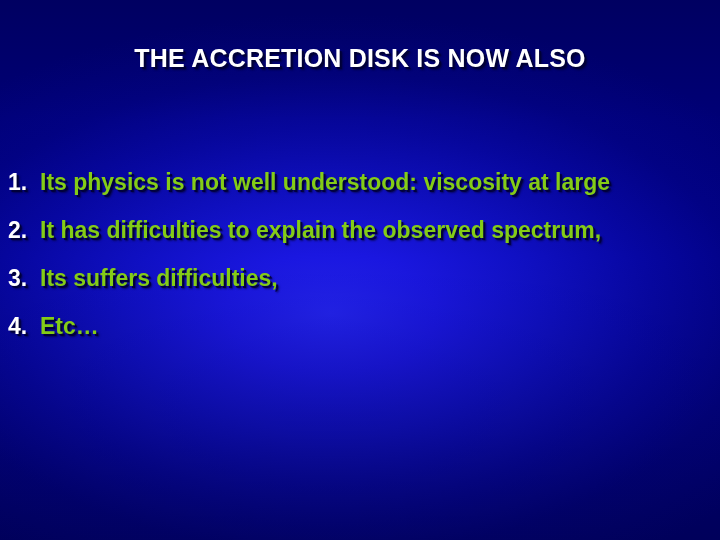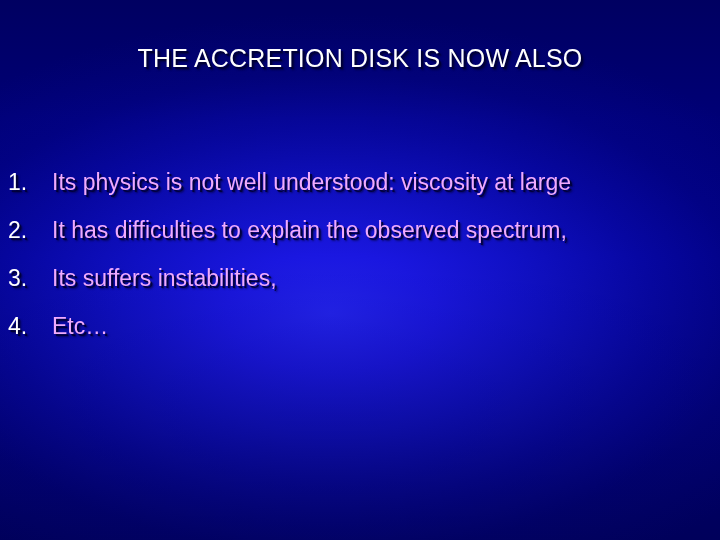--- a/index.html
+++ b/index.html
@@ -9,20 +9,21 @@
     background: #000000;
   }
   #slide {
     position: relative;
     width: 720px;
     height: 540px;
     overflow: hidden;
     font-family: "Liberation Sans", sans-serif;
     
     background-color: #00007a;
+    font-weight: bold;
   }
   
   #slide::before {
     content: "";
     position: absolute;
     inset: 0;
     background:
       radial-gradient(ellipse 520px 300px at 46% 58%,
         #2323ee 0%,
         #1a17e0 20%,
@@ -91,28 +92,27 @@
     line-height: 33px;
     text-align: left;
     text-shadow:
       2px 2px 0 rgba(0,0,50,0.85),
       3px 3px 2px rgba(0,0,40,0.6);
   }
   .item-lines {
     flex: 1 1 auto;
   }
   .item-line {
-    color: #f0abfc;
+    color: #84cc16;
     font-size: 23px;
     line-height: 33px;
     white-space: pre;
     text-shadow:
       2px 2px 0 rgba(0,0,50,0.85),
       3px 3px 2px rgba(0,0,40,0.6);
-    margin-left: 12px;
   }
 </style>
 </head>
 <body>
 
 <div id="slide">
   <div id="content">
 
     <div class="title-block">
       <div class="title-line">THE ACCRETION DISK IS NOW ALSO</div>
@@ -130,21 +130,21 @@
       <div class="list-item">
         <div class="item-num">2.</div>
         <div class="item-lines">
           <div class="item-line">It has difficulties to explain the observed spectrum,</div>
         </div>
       </div>
 
       <div class="list-item">
         <div class="item-num">3.</div>
         <div class="item-lines">
-          <div class="item-line">Its suffers instabilities,</div>
+          <div class="item-line">Its suffers difficulties,</div>
         </div>
       </div>
 
       <div class="list-item">
         <div class="item-num">4.</div>
         <div class="item-lines">
           <div class="item-line">Etc…</div>
         </div>
       </div>
 

